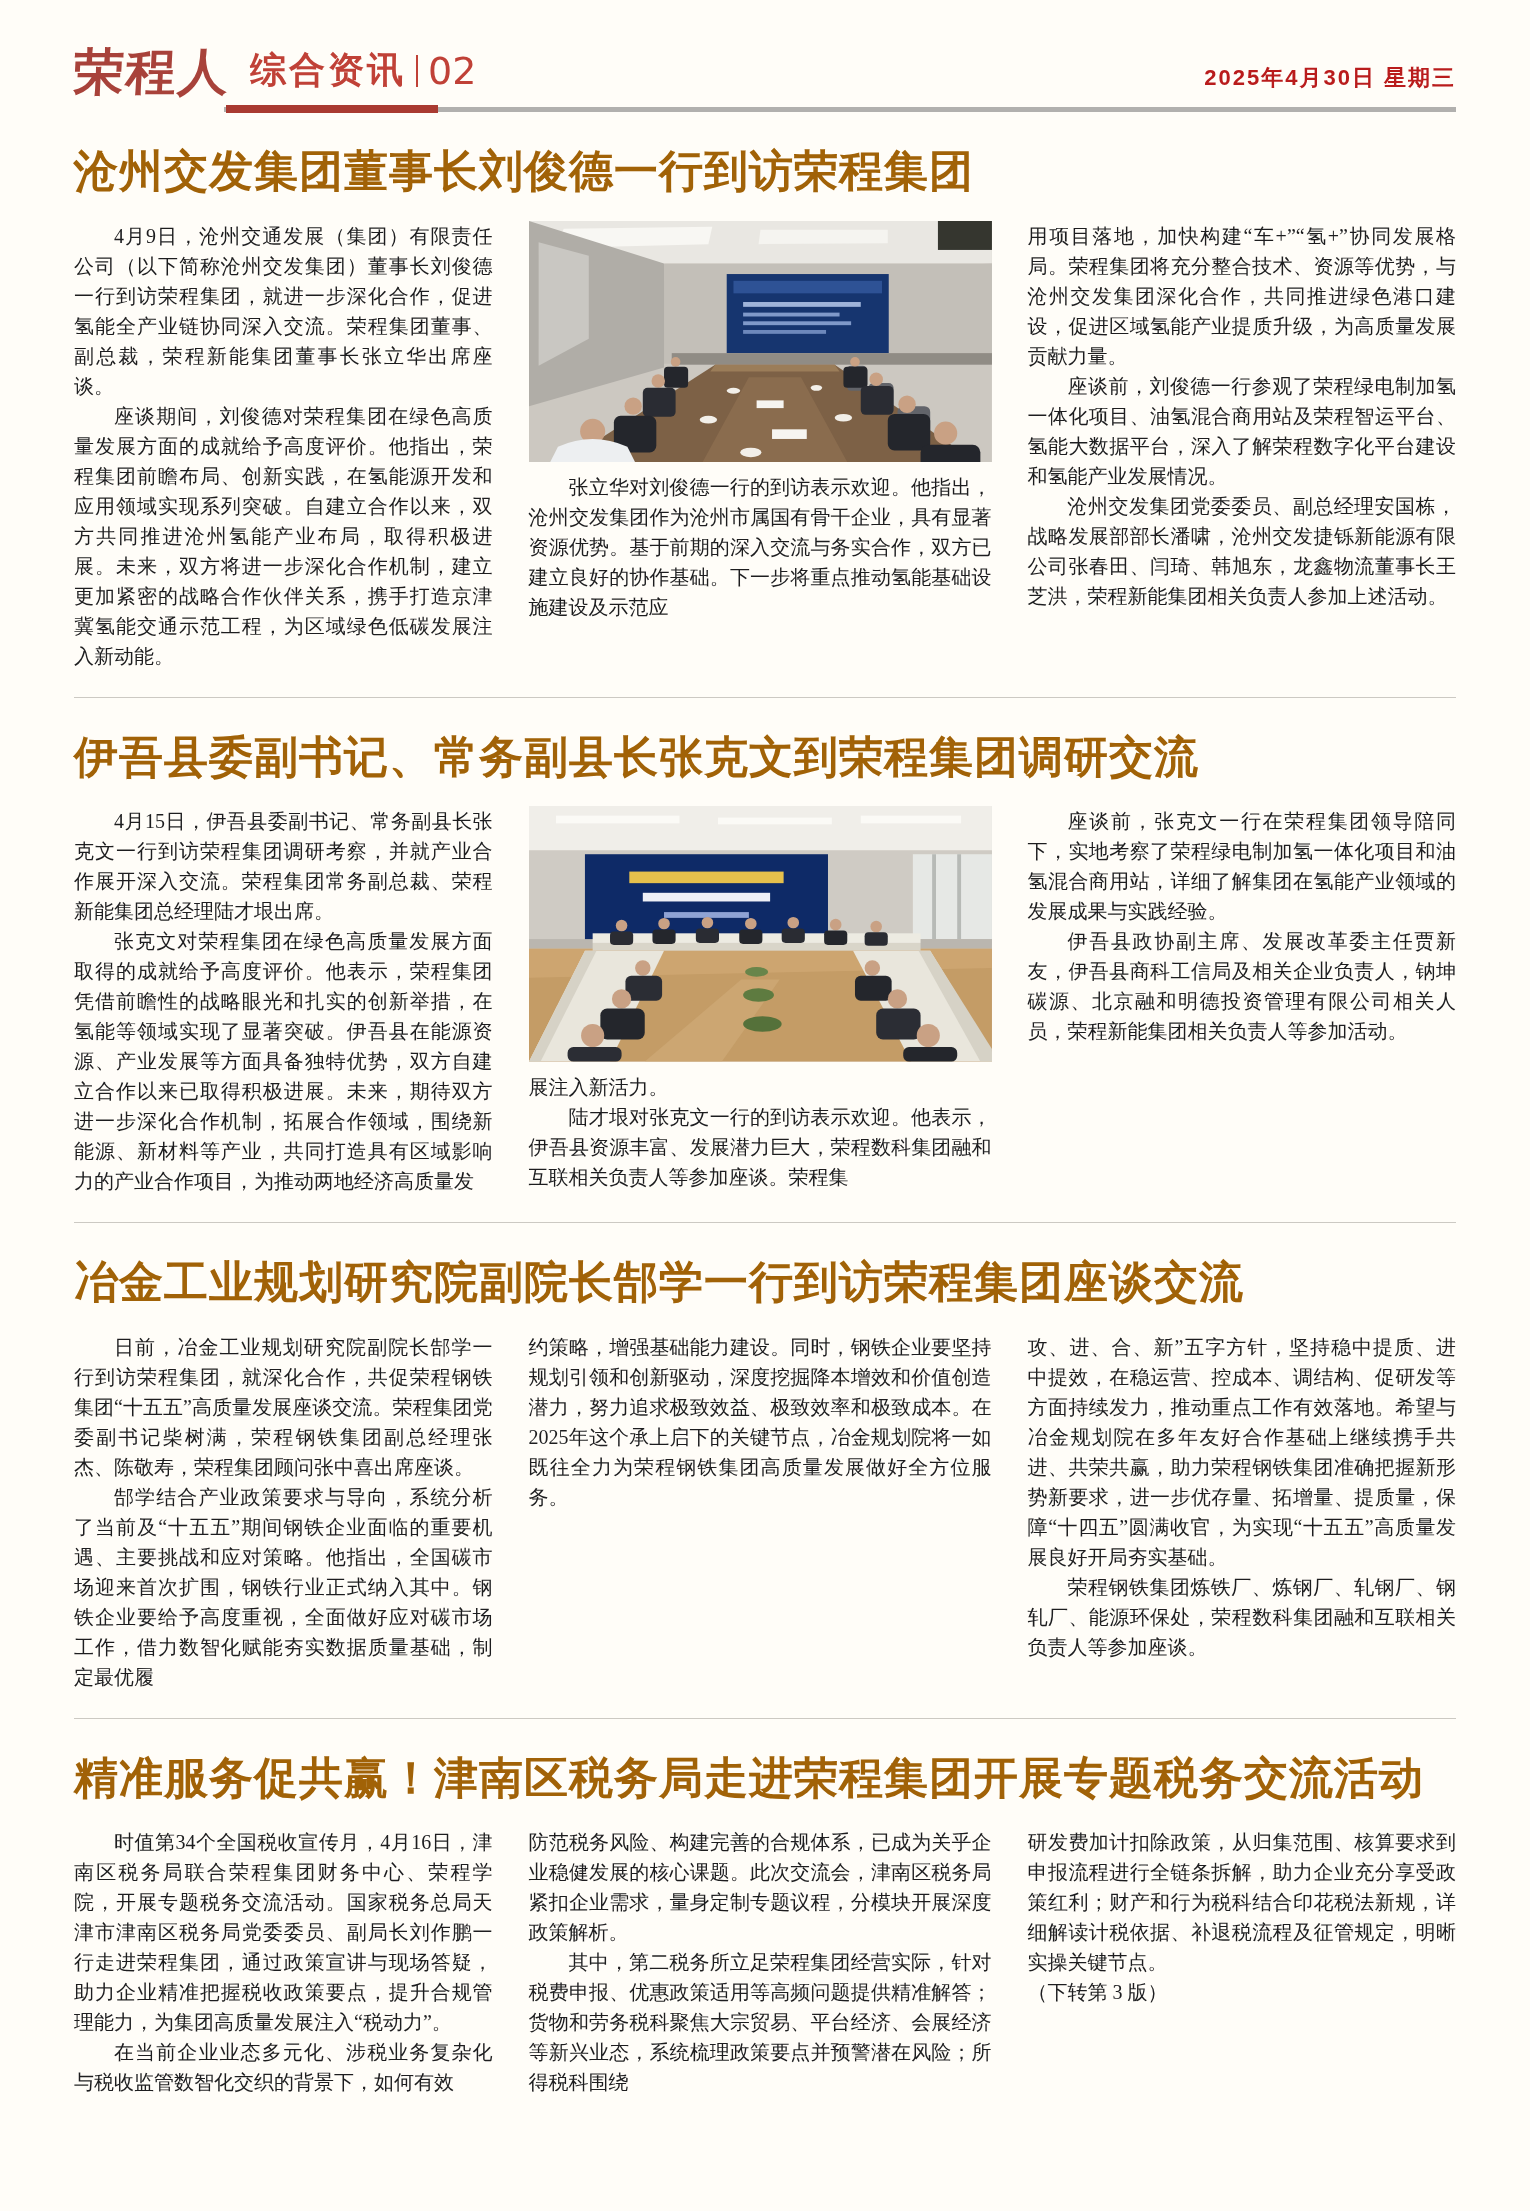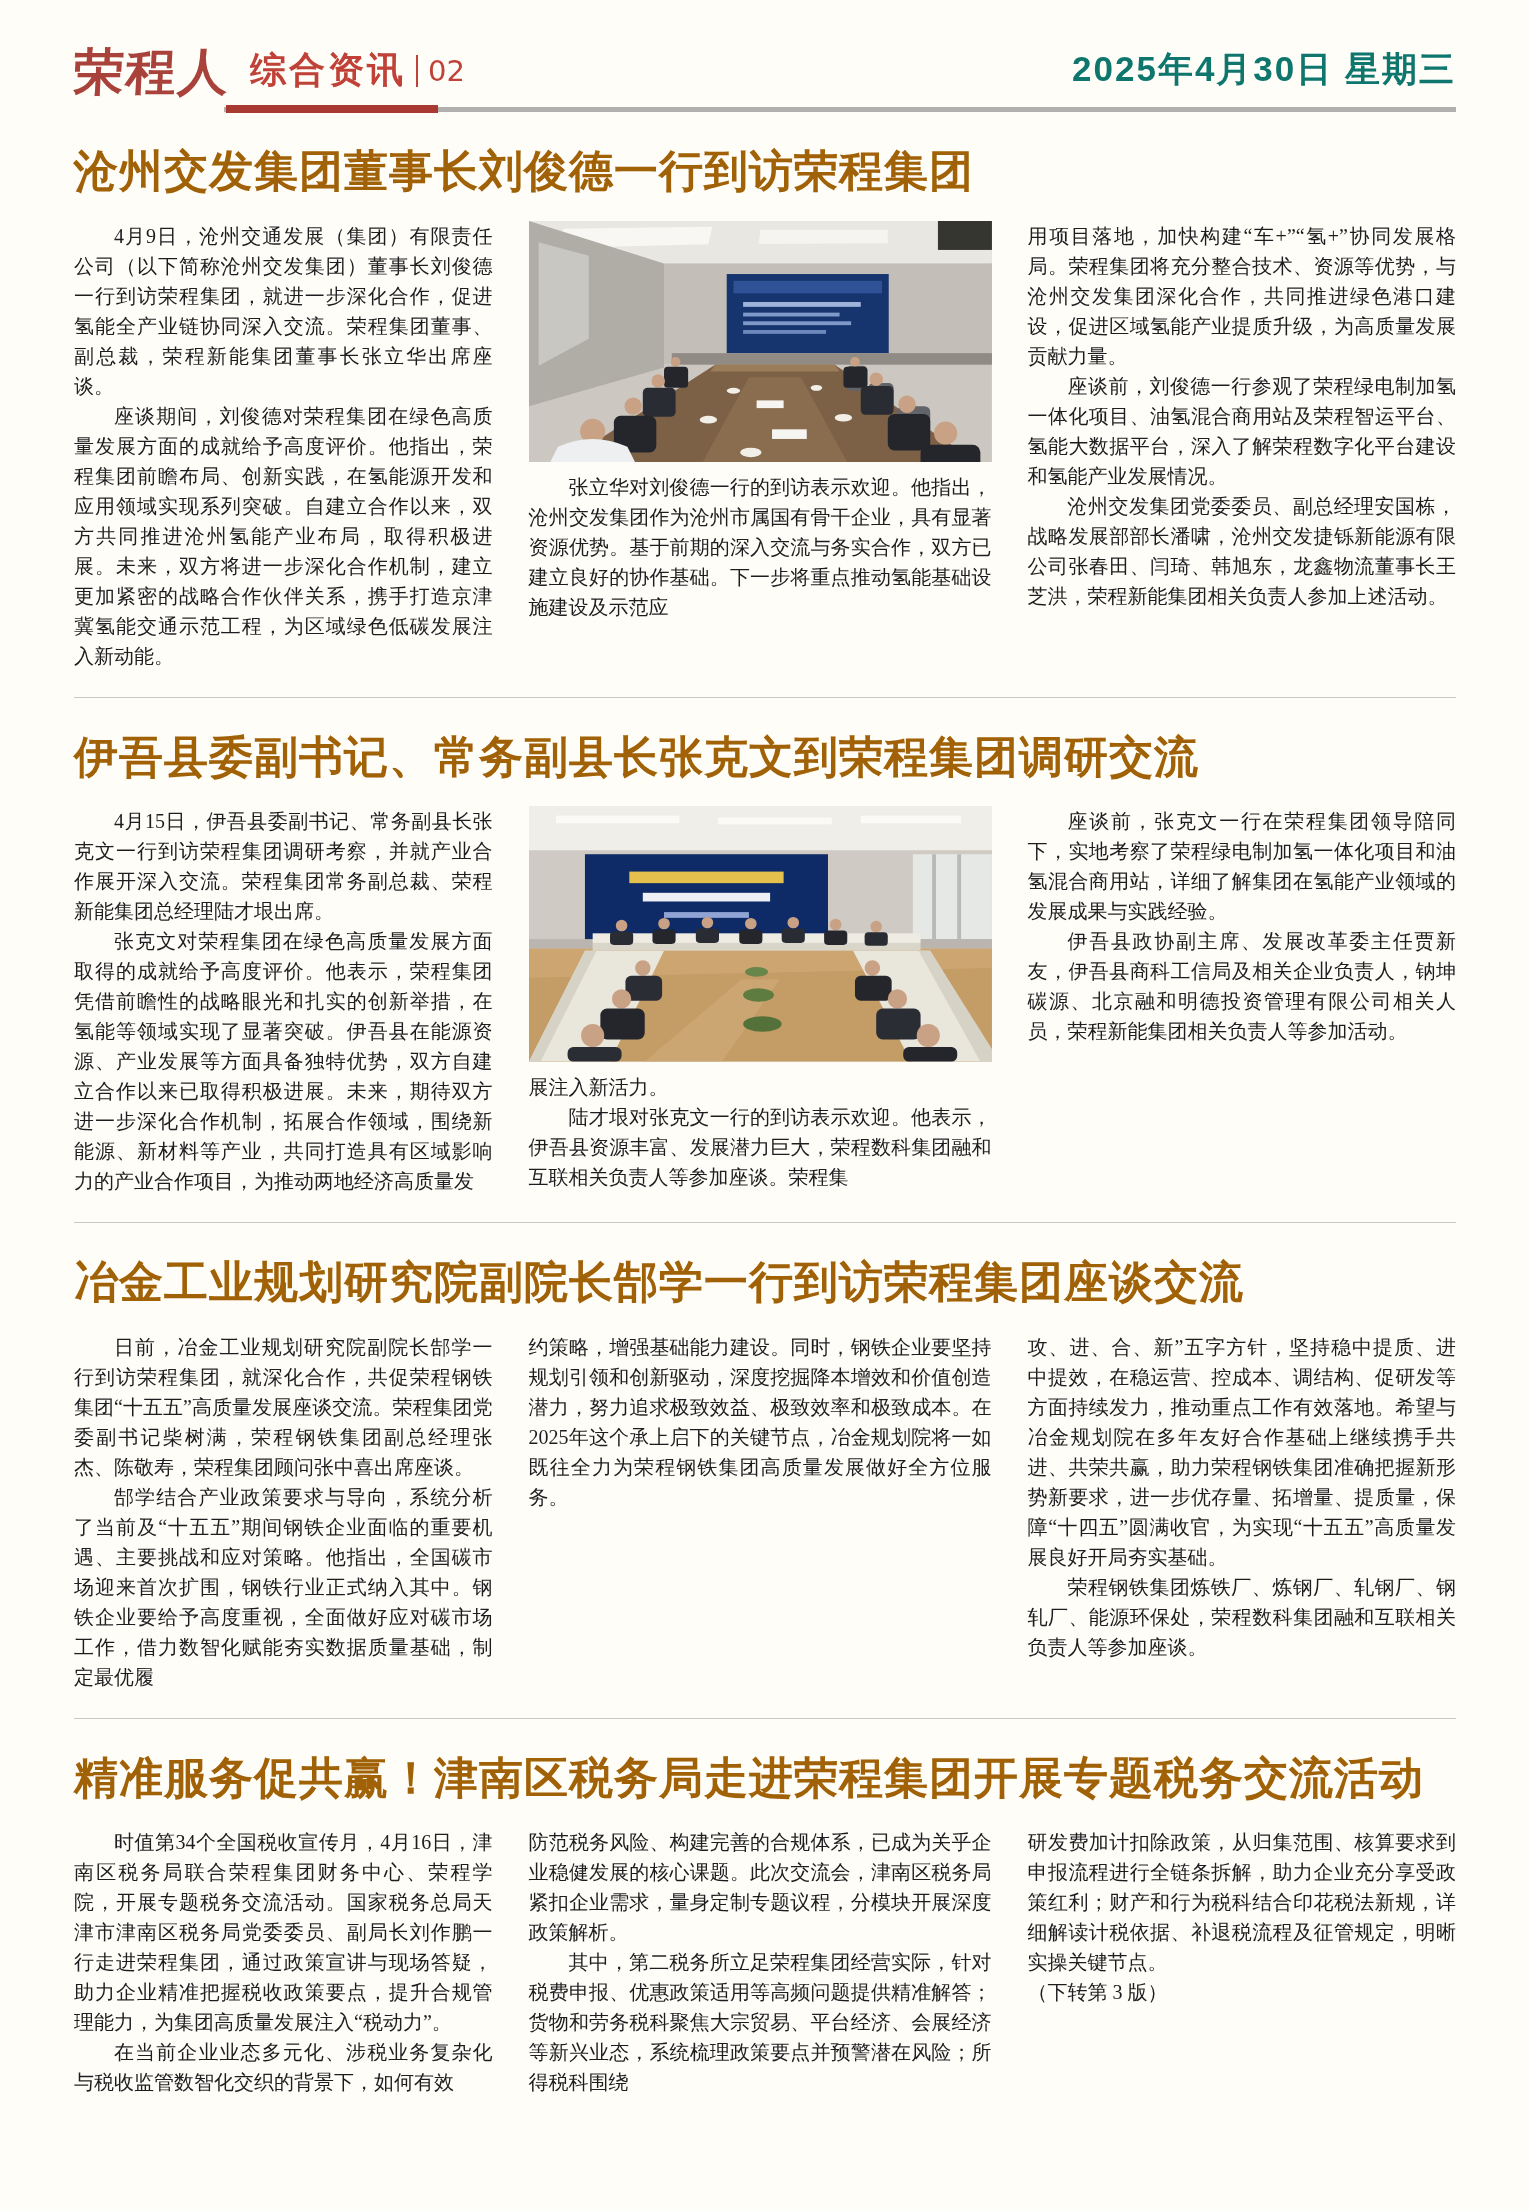--- a/index.html
+++ b/index.html
@@ -17,25 +17,25 @@
     font-family:"Liberation Serif","DejaVu Serif",serif;
     font-weight:700; font-size:50px; line-height:1;
     color:#a8423a; letter-spacing:2px; transform:skewX(-3deg);
   }
   .section-wrap { display:flex; align-items:center; margin-left:20px; padding-bottom:2px; }
   .section {
     font-family:"Liberation Sans","DejaVu Sans",sans-serif;
     font-weight:900; font-size:36px; color:#c04137; letter-spacing:3px;
   }
   .vbar { width:2px; height:32px; background:#c04137; margin:0 10px; }
-  .pageno { font-family:"DejaVu Sans",sans-serif; font-size:29px; color:#c04137; }
+  .pageno { font-family:"DejaVu Sans",sans-serif; font-size:38px; color:#c04137; }
   .date {
     margin-left:auto; padding-bottom:4px;
     font-family:"Liberation Sans","DejaVu Sans",sans-serif;
-    font-weight:700; font-size:35px; color:#0f766e; letter-spacing:2px;
+    font-weight:700; font-size:22px; color:#b91c1c; letter-spacing:2px;
   }
   .rule { position:relative; height:5px; background:#b1b0ae; margin-top:10px; margin-left:150px; }
   .rule .red { position:absolute; left:2px; top:-2px; width:212px; height:8px; background:#a93a31; }
 
   
   .article { margin-top:34px; }
   .article h1 {
     text-align:left;
     font-family:"Liberation Sans","DejaVu Sans",sans-serif;
     font-weight:900; font-size:44px; line-height:1.15;

